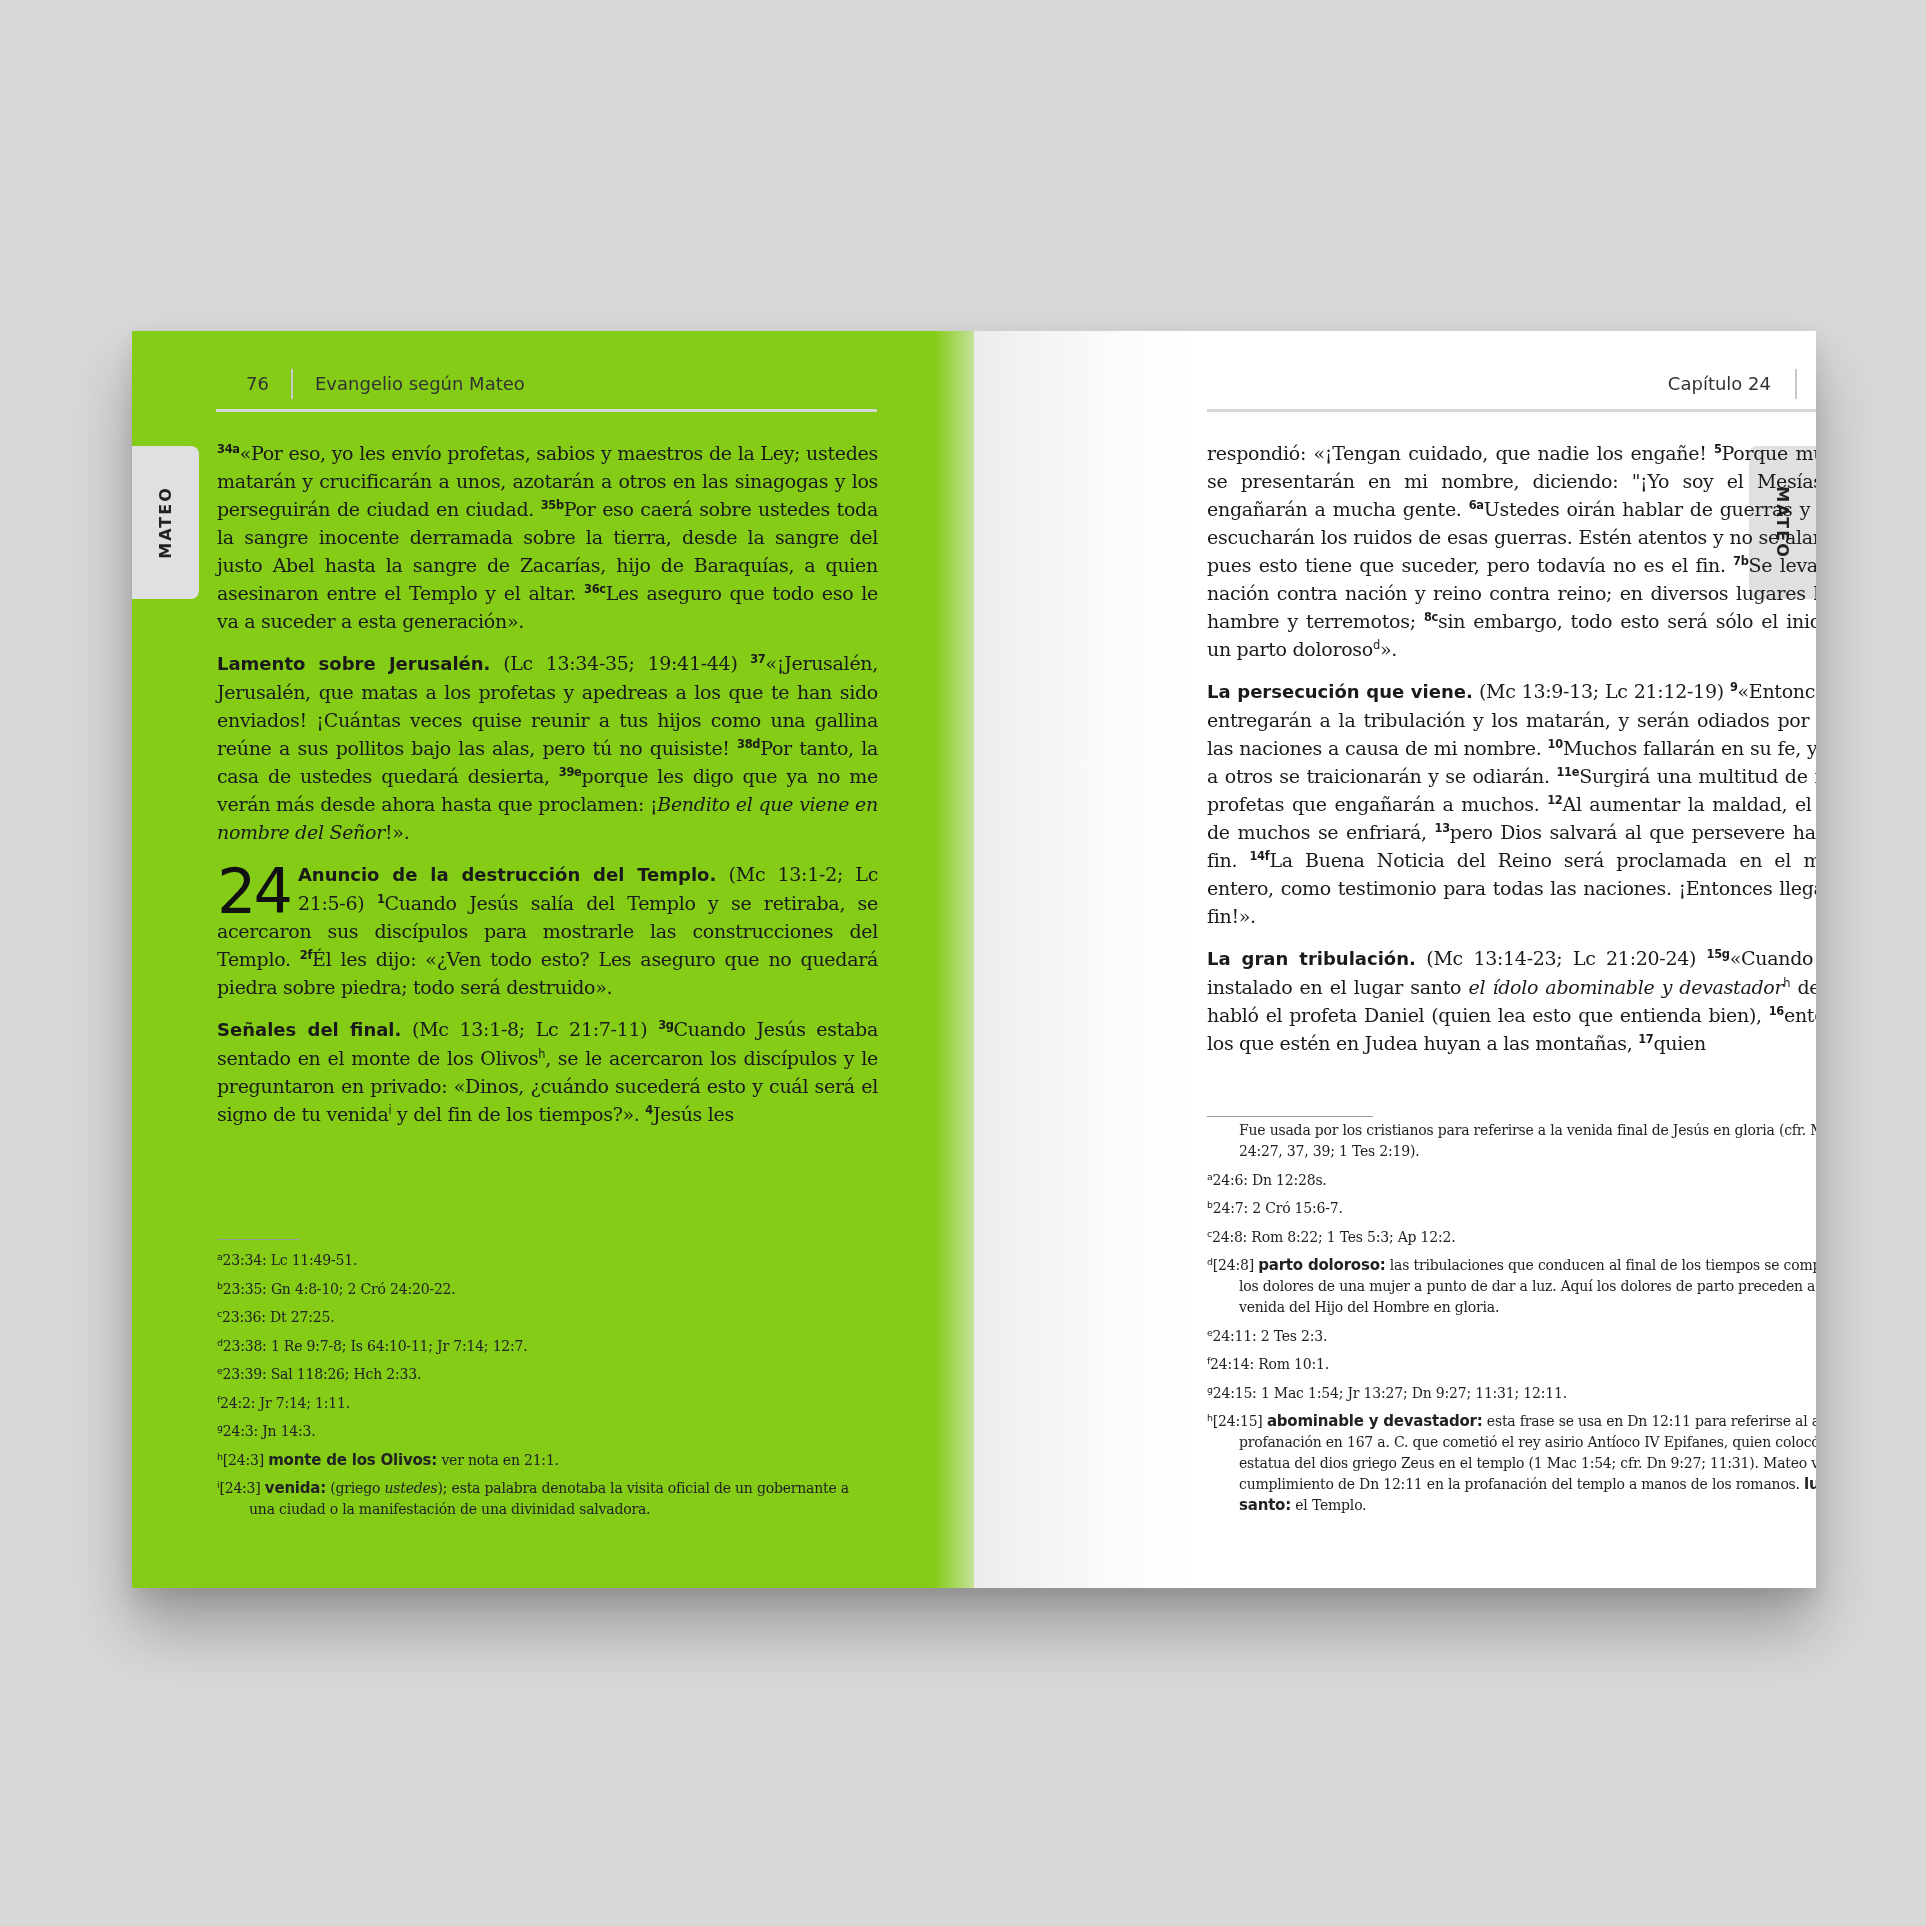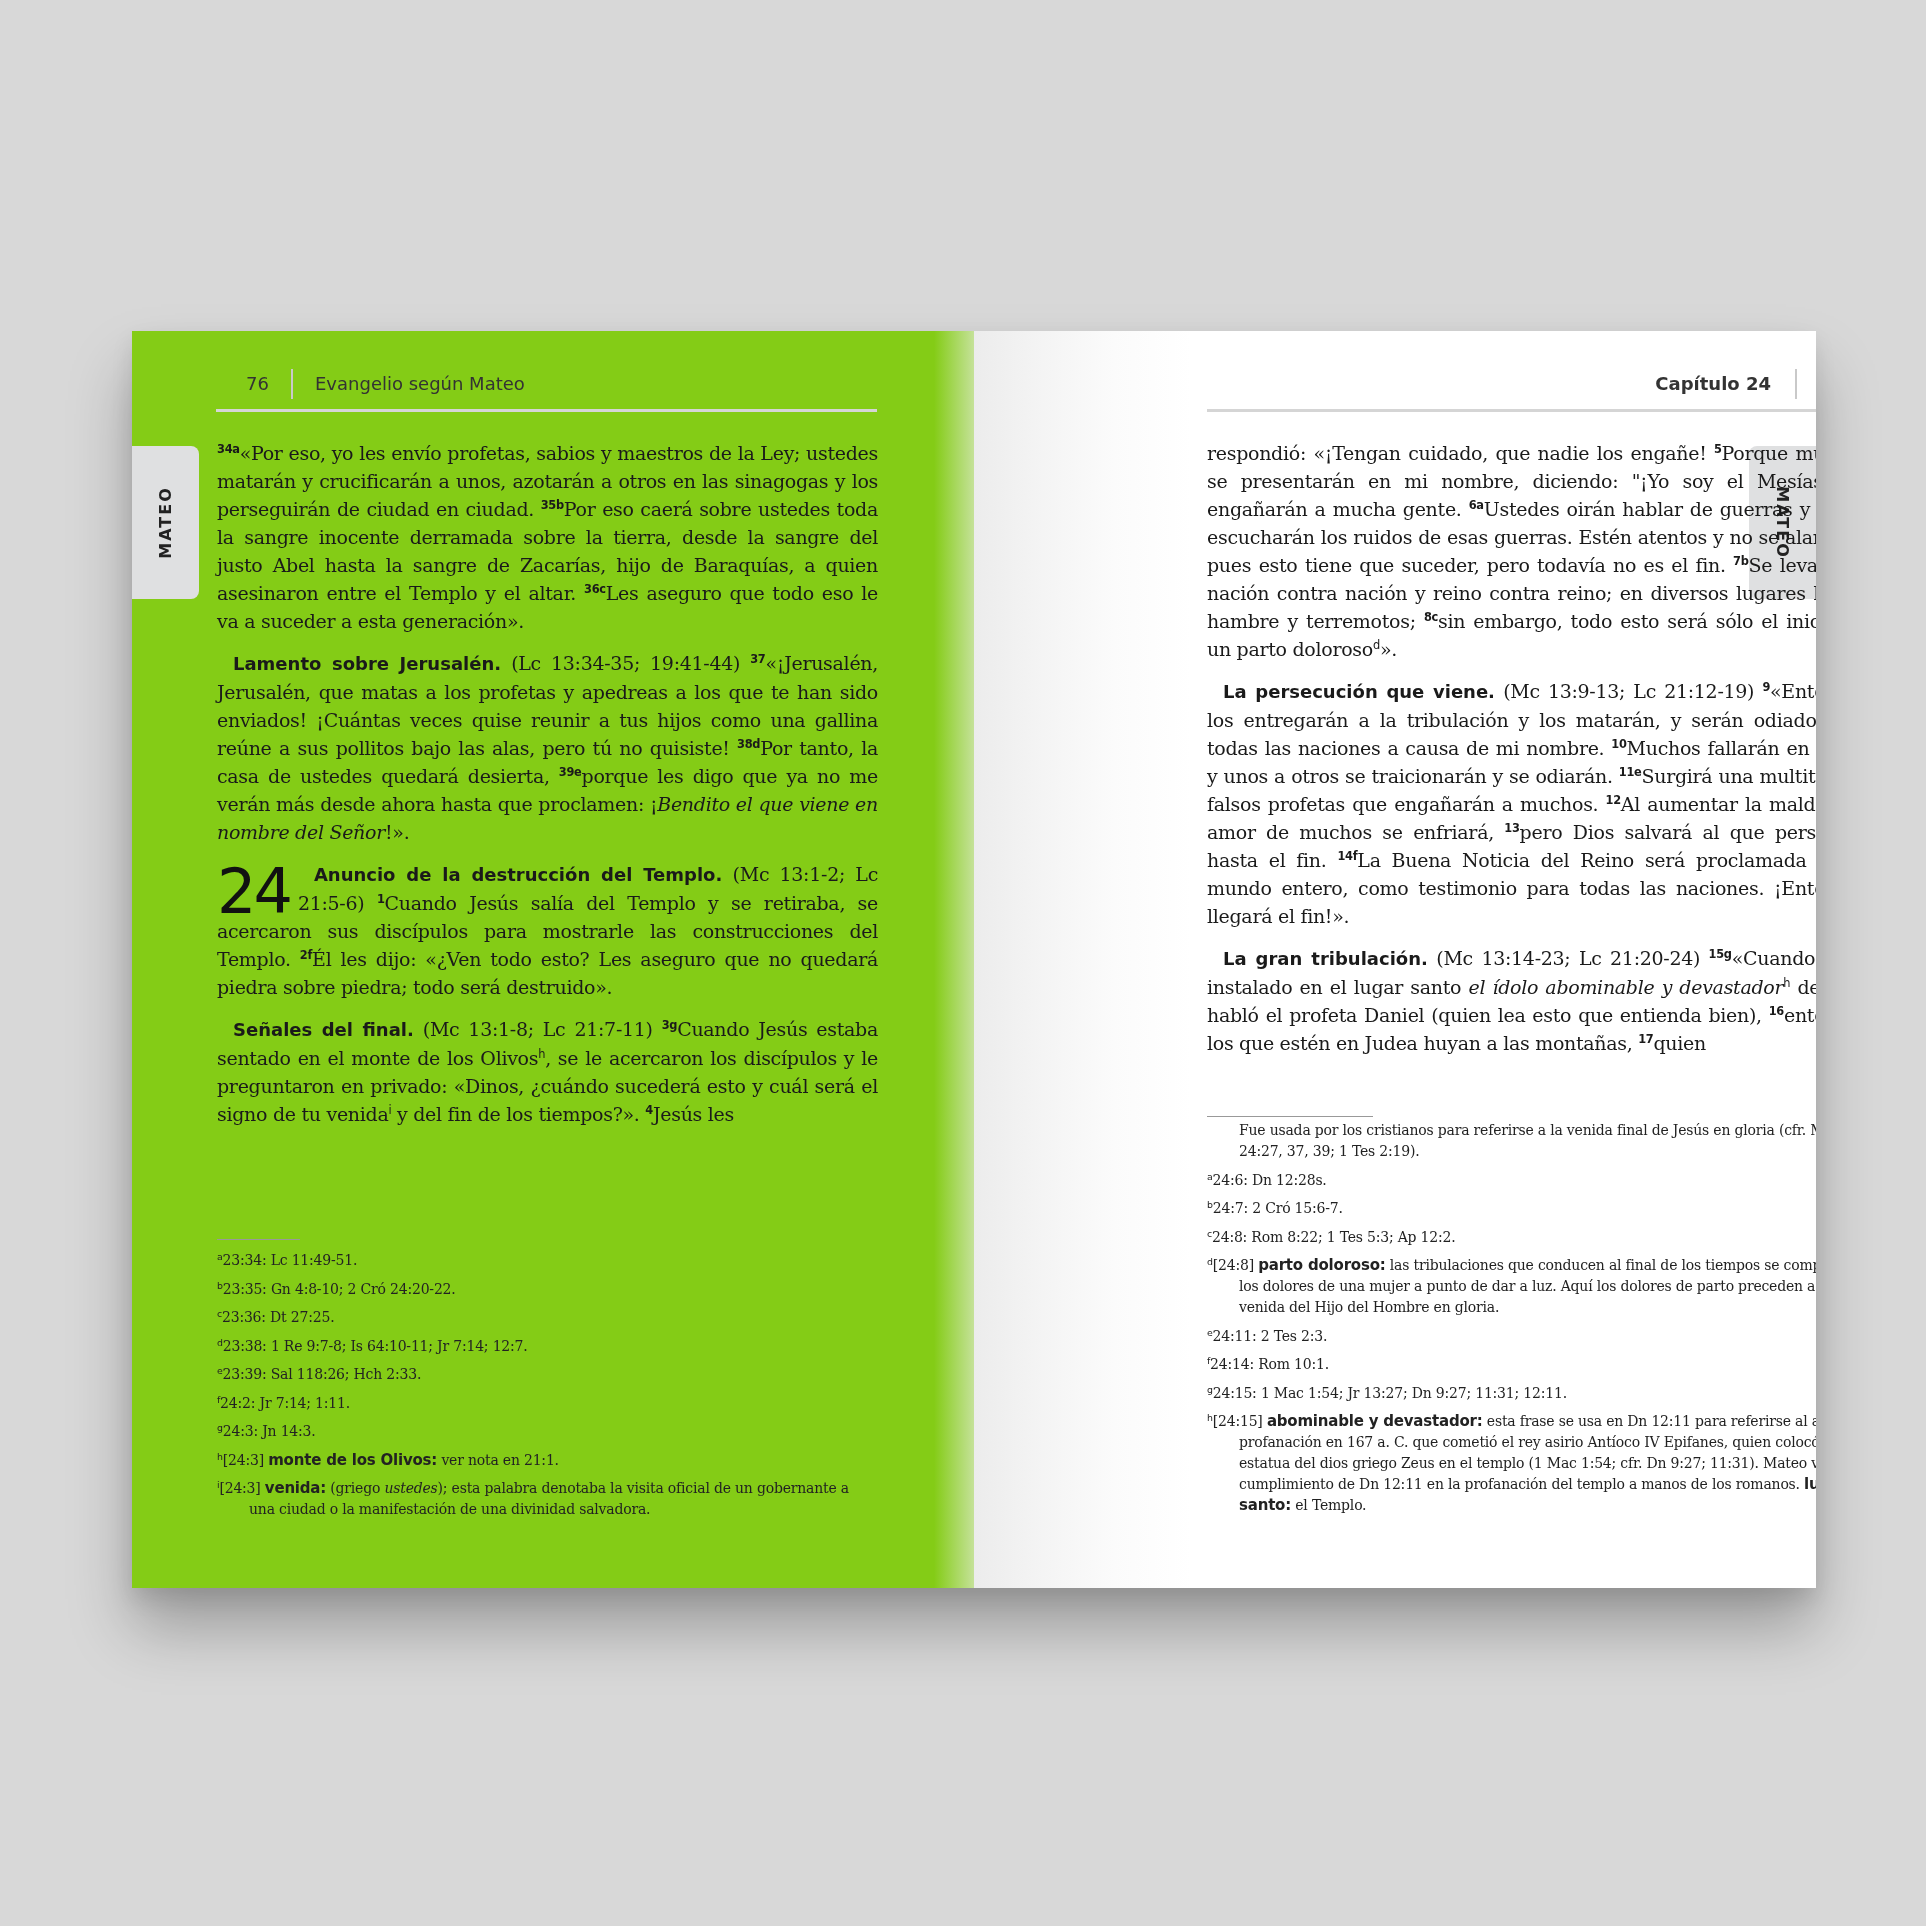--- a/index.html
+++ b/index.html
@@ -10,32 +10,32 @@
   .page.right { left:842px; width:842px; background:linear-gradient(to right, #ececec 0px, #f3f3f3 59px, #fbfbfb 139px, #ffffff 218px); }
   .page.left::after { content:""; position:absolute; right:0; top:0; width:40px; height:100%; background:linear-gradient(to right, rgba(255,255,255,0), rgba(240,240,240,0.6)); }
   .running-head { position:absolute; top:34px; height:40px; font-family:"DejaVu Sans", sans-serif; font-size:18px; color:#333; }
   .left .running-head { left:84px; width:661px; }
   .right .running-head { left:233px; width:661px; }
   .running-head .rule { position:absolute; left:0; right:0; bottom:-7px; height:3px; background:#d5d5d5; }
   .rh-num { position:absolute; top:8px; }
   .rh-title { position:absolute; top:8px; }
   .rh-sep { position:absolute; top:4px; width:2px; height:30px; background:#c9c9c9; }
   .left .rh-num { left:30px; } .left .rh-sep { left:75px; } .left .rh-title { left:99px; }
-  .right .rh-title { right:97px;font-weight:bold; } .right .rh-sep { right:71px; }
+  .right .rh-title { right:97px; } .right .rh-sep { right:71px; }
   .side-tab { position:absolute; top:115px; width:67px; height:153px; background:#dfe0e1; display:flex; align-items:center; justify-content:center; }
   .left .side-tab { left:0; border-radius:0 8px 8px 0; }
   .right .side-tab { right:0; border-radius:8px 0 0 8px; }
   .side-tab span { font-family:"DejaVu Sans", sans-serif; font-weight:bold; font-size:16px; letter-spacing:2px; color:#222; white-space:nowrap; }
   .left .side-tab span { transform:rotate(-90deg); }
   .right .side-tab span { transform:rotate(90deg); }
   .body-text { position:absolute; width:661px; font-size:19px; line-height:28px; text-align:justify; letter-spacing:-0.3px; }
   .left .body-text { left:85px; top:108px; }
   .right .body-text { left:233px; top:108px; }
   .body-text p { margin:0 0 14px 0; }
-  .hd { font-family:"DejaVu Sans", sans-serif; font-weight:bold; font-size:18px; letter-spacing:0;margin-left:16px; }
+  .hd { font-family:"DejaVu Sans", sans-serif; font-weight:bold; font-size:18px; letter-spacing:0; }
   sup { font-size:11.4px; line-height:0; vertical-align:7px; font-family:"DejaVu Sans", sans-serif; font-weight:bold; }
   sup.l { font-weight:normal; }
   .section-title { font-family:"DejaVu Sans", sans-serif; font-size:32px; text-align:center; margin:26px 0 10px 0; letter-spacing:-0.5px; color:#111; }
   .dropcap { float:left; font-family:"DejaVu Sans", sans-serif; font-size:62px; line-height:51px; margin:6px 8px 0 0; letter-spacing:-3px; color:#111; }
   .fn-rule { position:absolute; width:83px; height:1px; background:#999; }
   .left .fn-rule { left:85px; top:908px; }
   .right .fn-rule { left:233px; top:785px; width:166px; }
   .footnotes { position:absolute; width:661px; font-size:14px; line-height:21px; color:#222; letter-spacing:-0.2px; }
   .left .footnotes { left:85px; top:919px; }
   .right .footnotes { left:233px; top:789px; }

